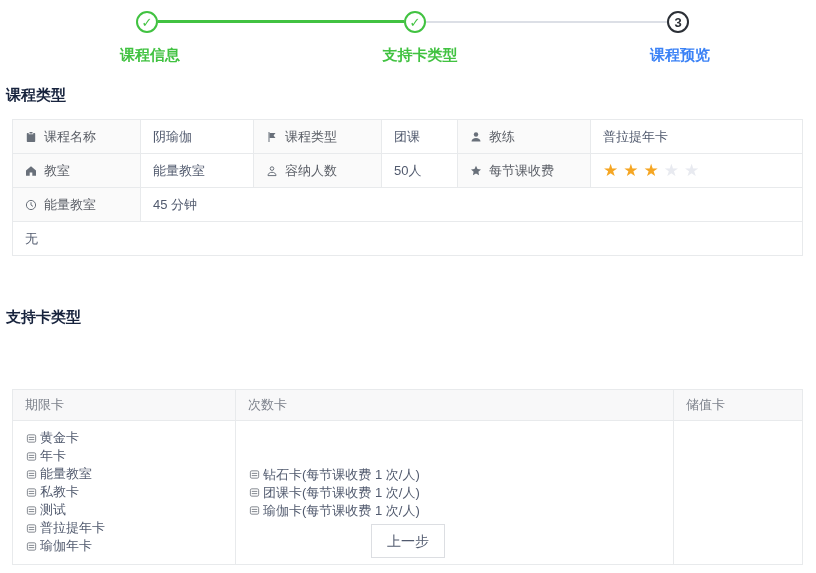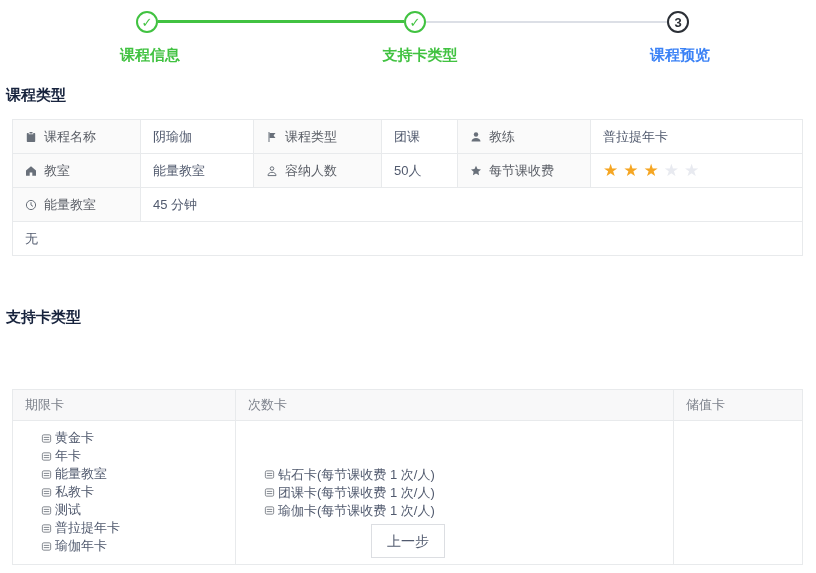--- a/index.html
+++ b/index.html
@@ -50,21 +50,21 @@
   .ico svg { display: block; }
 
   .stars { display: flex; gap: 5px; font-size: 17px; line-height: 1; }
   .star { color: #e8eaf0; }
   .star.active { color: #f5a623; }
 
   .t2 th {
     height: 31px; background: #f8f8f9; color: #7d828c; font-weight: normal;
     text-align: left; padding: 0 12px; font-size: 13px;
   }
-  .t2 td { background: #fff; vertical-align: top; padding: 8px 28px; height: 144px; }
+  .t2 td { background: #fff; vertical-align: top; padding: 8px 13px; height: 144px; }
   .t2 td.center-v { vertical-align: middle; }
   .card-list { list-style: none; }
   .card-list li {
     display: flex; align-items: center; gap: 3px; line-height: 18px;
     color: #515a6e; white-space: nowrap;
   }
   .card-ico { display: inline-flex; color: #7a7f87; flex: 0 0 auto; }
   .card-ico svg { display: block; }
 
   

